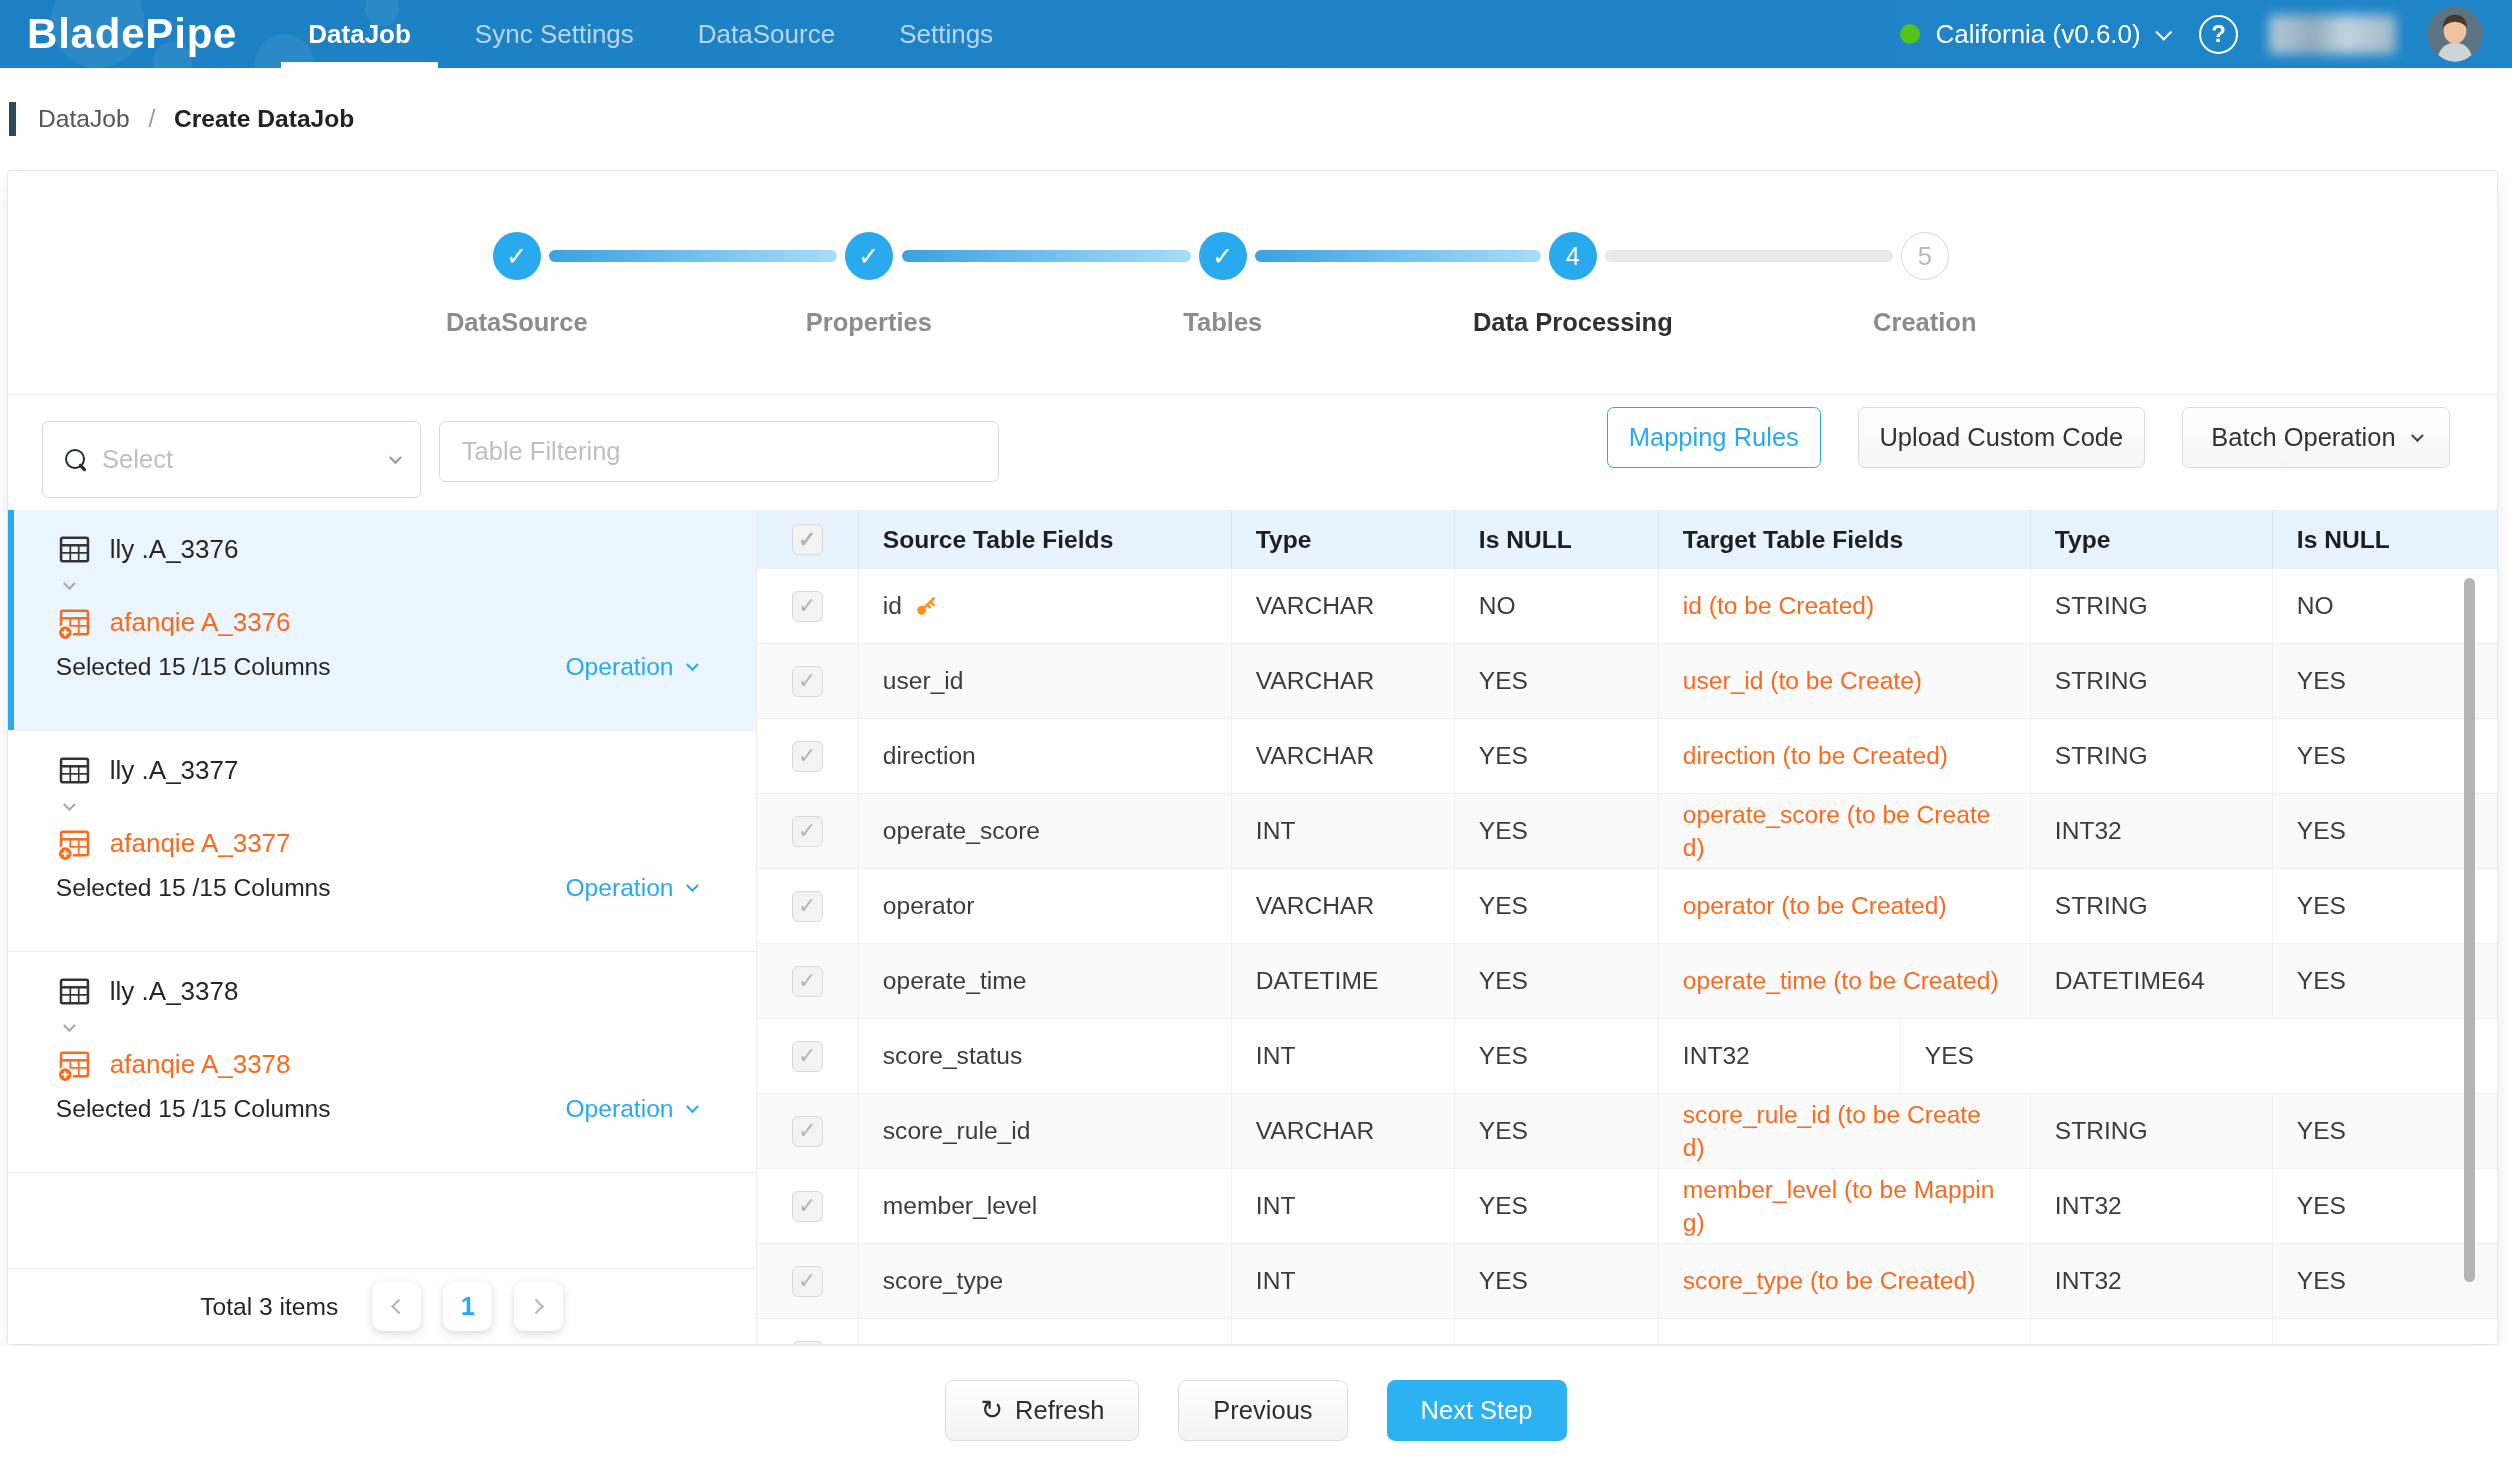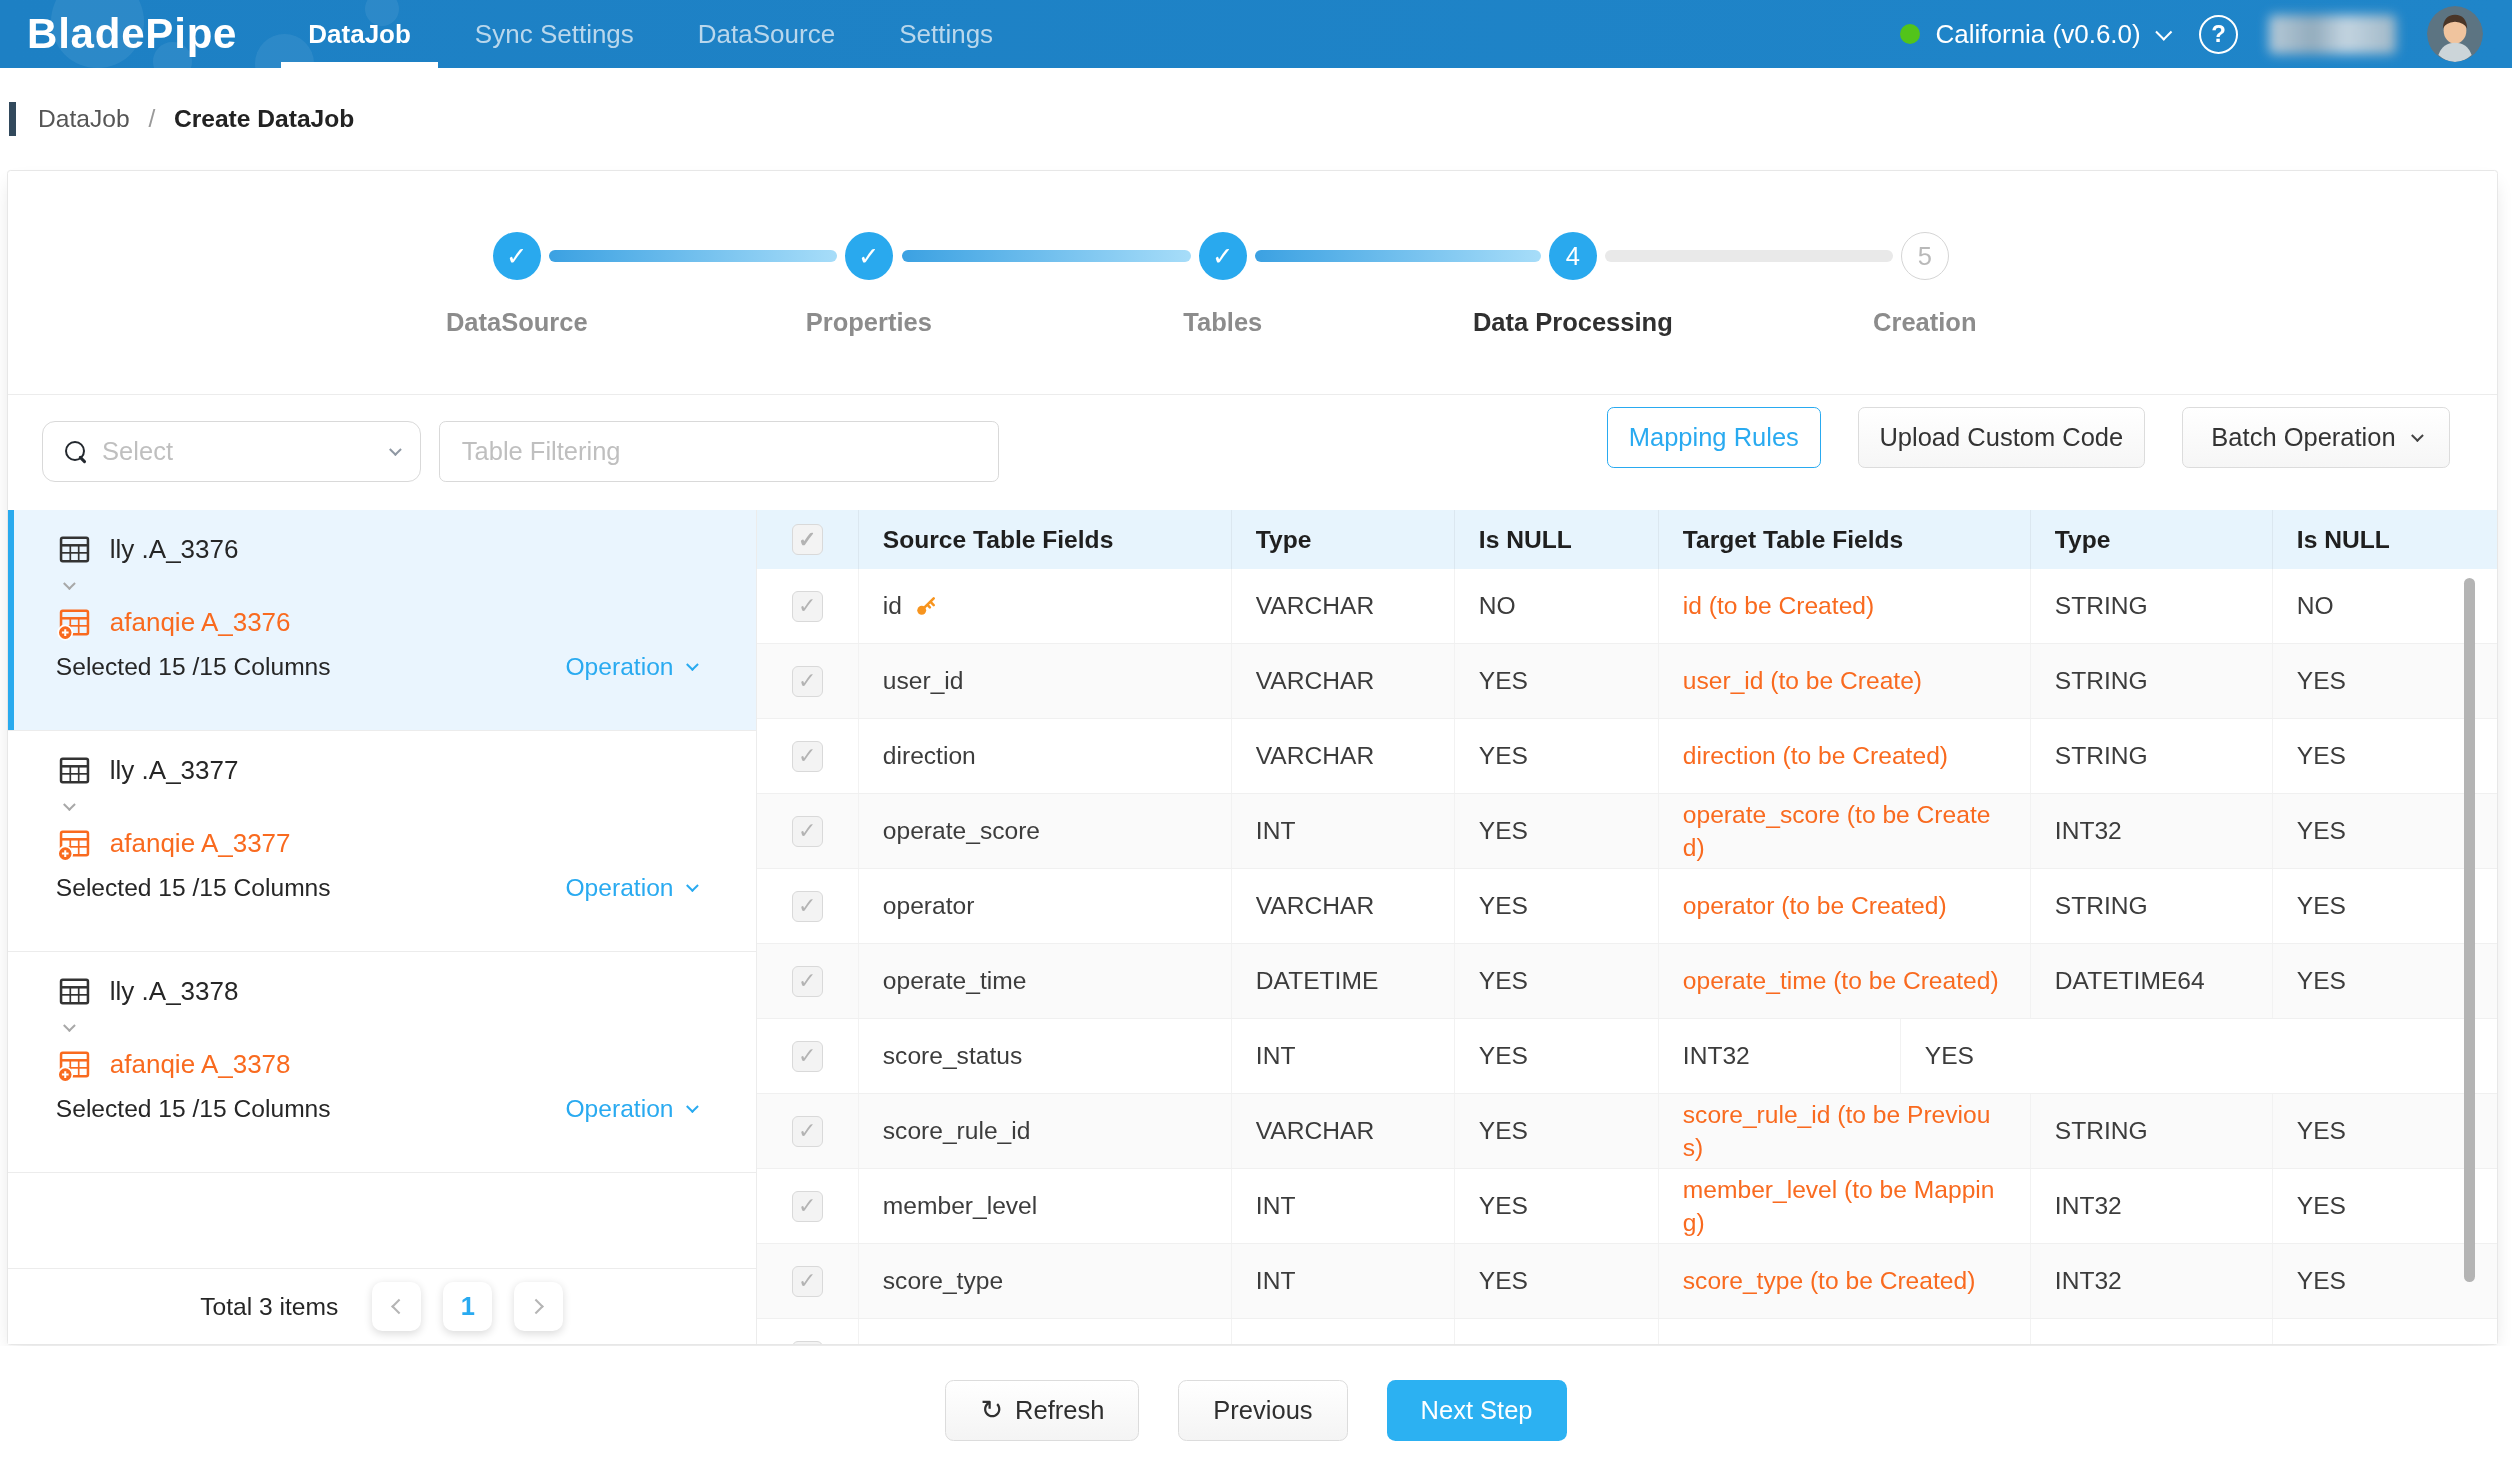--- a/index.html
+++ b/index.html
@@ -39,21 +39,21 @@
   .step-circle.done, .step-circle.active { background:#29a9ee; color:#fff; }
   .step-circle.pending { background:#fff; border:1.7px solid #d5d5d5; color:#b9b9b9; }
   .step-conn { position:absolute; top:79px; height:12px; border-radius:6px; }
   .step-conn.filled { background:linear-gradient(90deg,#3ba1e2,#a7ddf9); }
   .step-conn.empty { background:#e9e9e9; }
   .step-label { position:absolute; top:137px; transform:translateX(-50%); font-size:25.5px; font-weight:600; color:#8c8c8c; white-space:nowrap; }
   .step-label.active { color:#303030; font-weight:700; }
 
   
   .toolbar { position:relative; height:114px; }
-  .select-box { position:absolute; left:34px; top:26px; width:379px; height:61px; border:0.8px solid #d9d9d9; border-radius:13px; display:flex; align-items:center; padding:0 22px; gap:15.3px; cursor:pointer; background:#fff; }
+  .select-box { position:absolute; left:34px; top:26px; width:379px; height:77px; border:0.8px solid #d9d9d9; border-radius:6px; display:flex; align-items:center; padding:0 22px; gap:15.3px; cursor:pointer; background:#fff; }
   .select-box .ph { font-size:25.5px; color:#bfbfbf; }
   .select-box .chevron { color:#8f98a3; margin-left:auto; }
   .mag { position:relative; width:22px; height:22px; flex:none; }
   .mag::before { content:""; position:absolute; left:0; top:0; width:16px; height:16px; border:2.5px solid #23282e; border-radius:50%; }
   .mag::after { content:""; position:absolute; left:16px; top:14.4px; width:3px; height:9.3px; background:#23282e; transform:rotate(-45deg); border-radius:1.7px; }
   .filter-input { position:absolute; left:431px; top:26px; width:560px; height:61px; border:0.8px solid #d9d9d9; border-radius:6.8px; padding:0 22px; font-size:25.5px; color:#333; font-family:"Liberation Sans",sans-serif; outline:none; }
   .filter-input::placeholder { color:#bfbfbf; }
   .btn { position:absolute; top:12px; height:61px; border-radius:6.8px; display:flex; align-items:center; justify-content:center; font-size:25.5px; cursor:pointer; white-space:nowrap; }
   .btn-mapping { left:1599px; width:214px; border:1.7px solid #29aaf0; color:#29aaf0; background:#fff; }
   .btn-plain { border:0.8px solid #dcdcdc; color:#333; background:linear-gradient(#ffffff,#f6f6f6); }
@@ -455,21 +455,21 @@
               <div class="checkbox">✓</div>
             </div>
             <div class="gcell" style="width: 373px;">
               <span class="src-wrap">
                 <span>score_rule_id</span>
               </span>
             </div>
             <div class="gcell" style="width: 223px;">VARCHAR</div>
             <div class="gcell" style="width: 204px;">YES</div>
             <div class="gcell target" style="width: 372px;">
-              <span class="twrap">score_rule_id (to be Previous)</span>
+              <span class="twrap">score_rule_id (to be Created)</span>
             </div>
             <div class="gcell" style="width: 242px;">STRING</div>
             <div class="gcell last">YES</div>
           </div>
           <div class="grid-row">
             <div class="gcell cb" style="width: 102px;">
               <div class="checkbox">✓</div>
             </div>
             <div class="gcell" style="width: 373px;">
               <span class="src-wrap">

